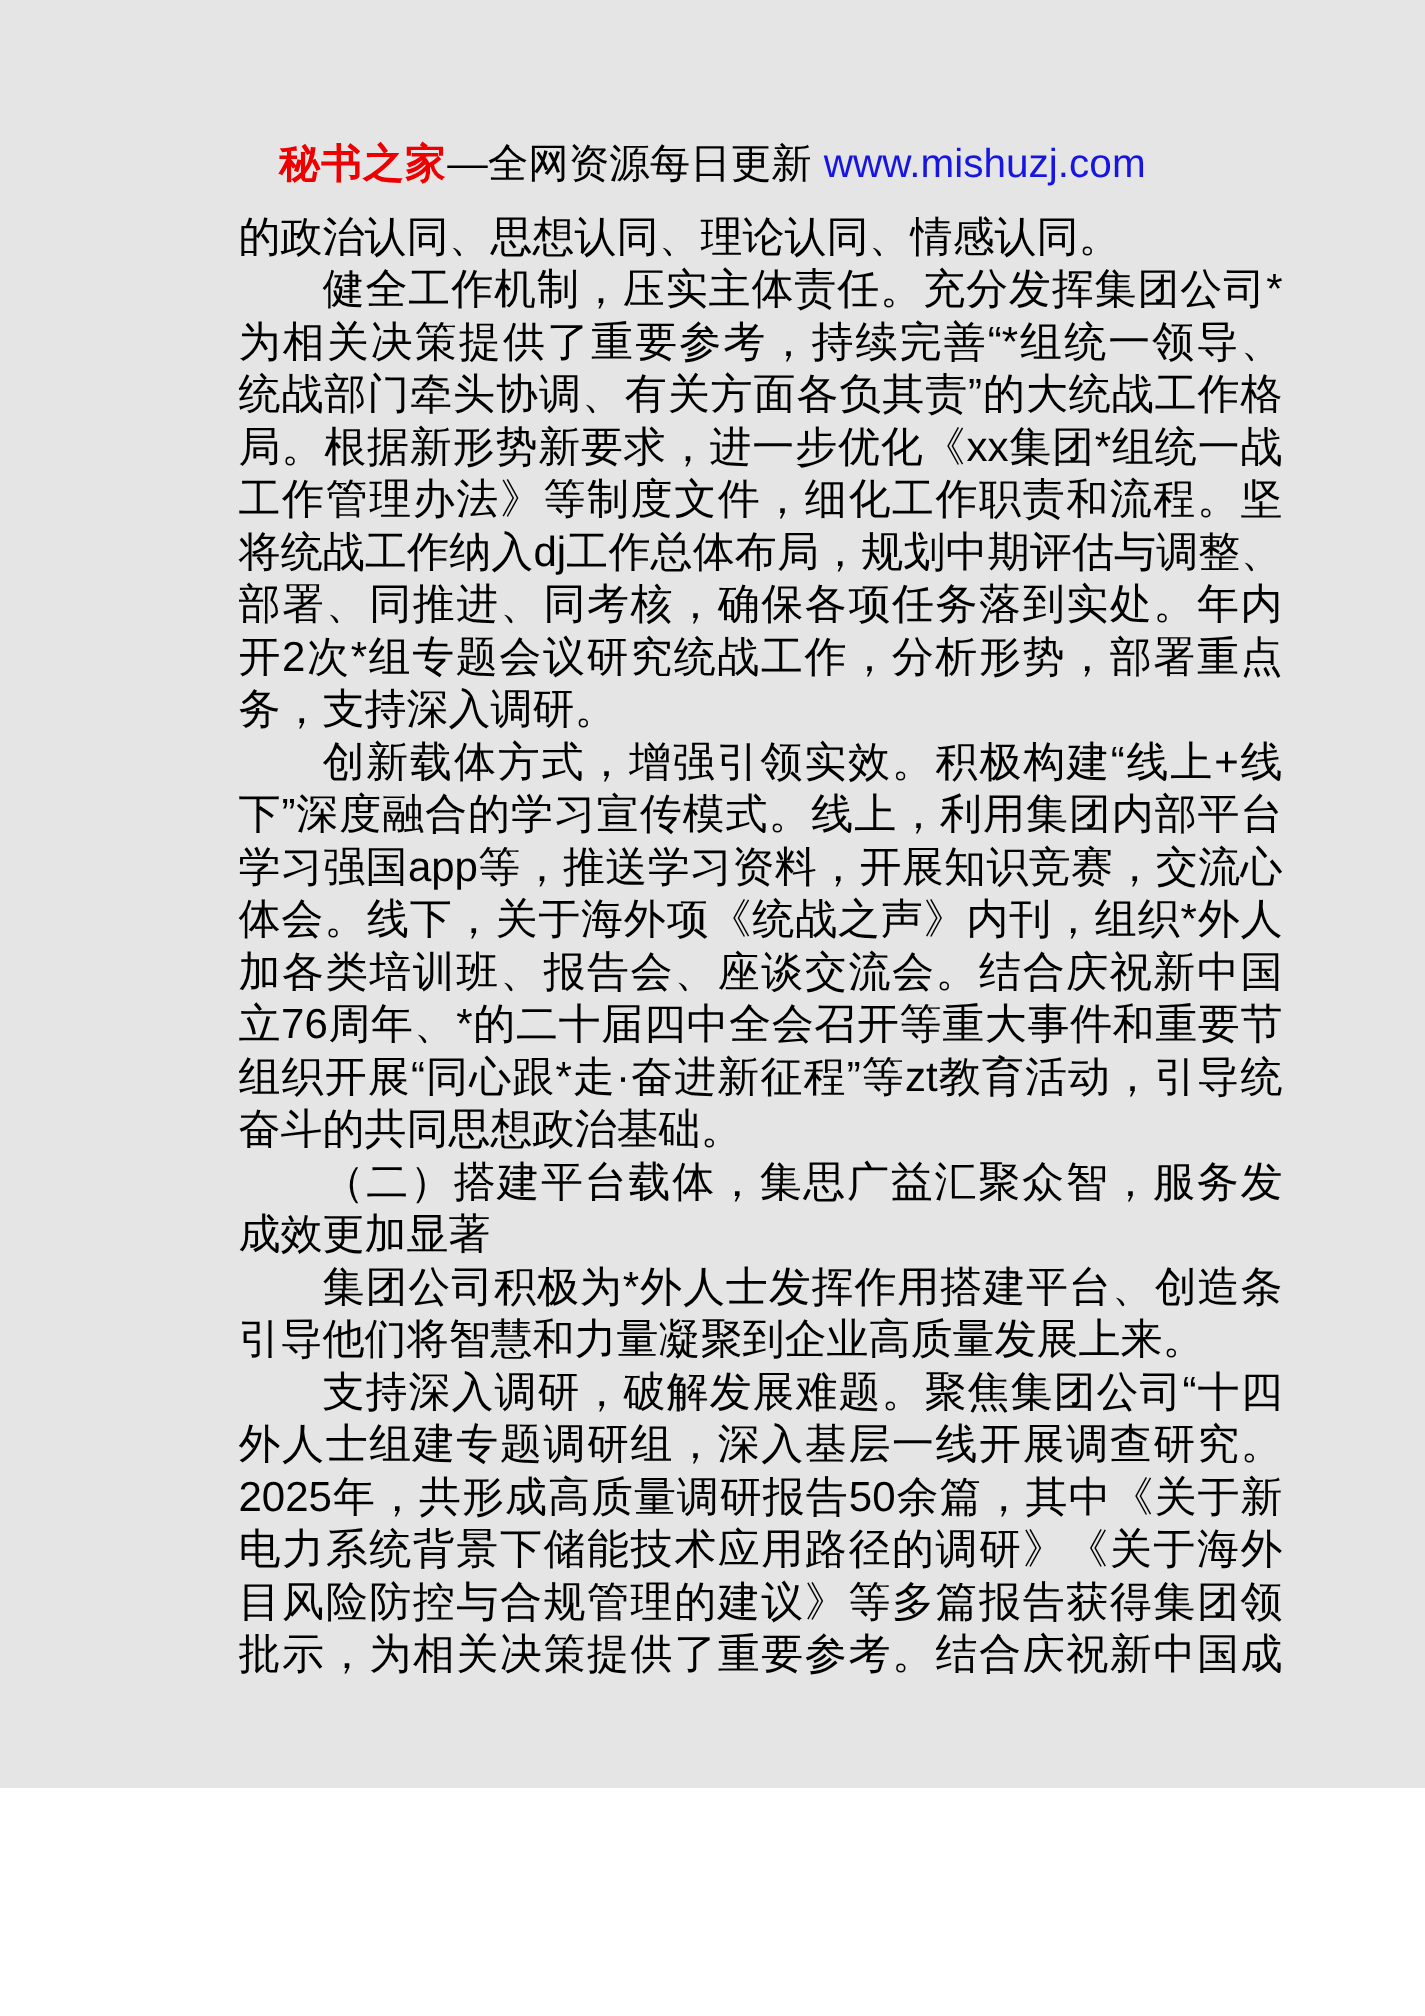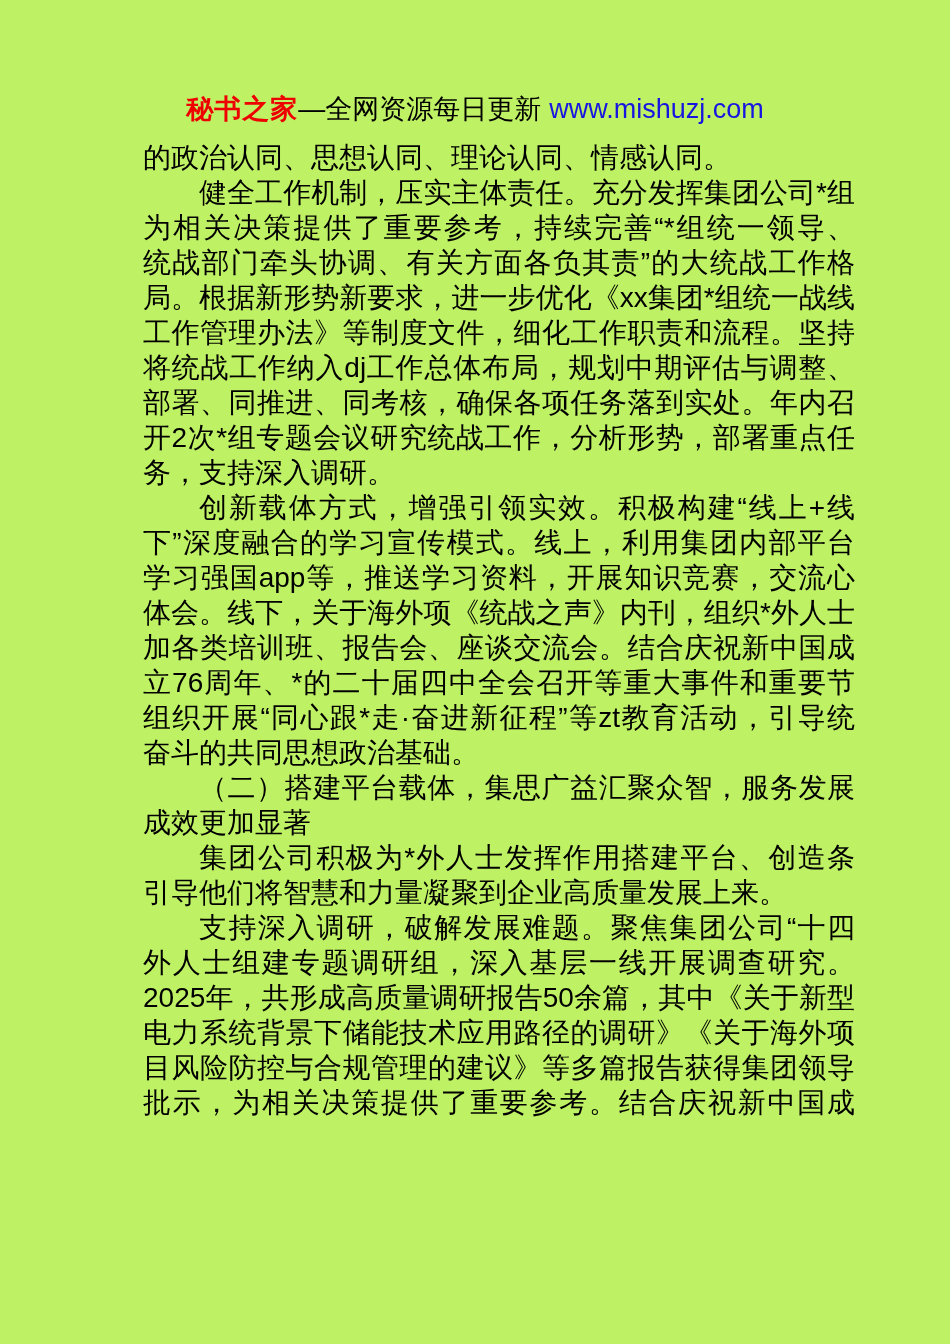--- a/index.html
+++ b/index.html
@@ -3,22 +3,22 @@
 <meta charset="utf-8">
 <style>
   html, body {
     margin: 0;
     padding: 0;
     background: #ffffff;
   }
   .page {
     position: relative;
     width: 950px;
-    height: 1344px;
-    background: #bef264;
+    height: 1192px;
+    background: #e5e5e5;
     overflow: hidden;
     font-family: "Liberation Sans", sans-serif;
     color: #000000;
   }
   .doc-header {
     position: absolute;
     top: 92px;
     left: 0;
     width: 100%;
     text-align: center;
@@ -45,20 +45,21 @@
     width: 712px;
     font-size: 28px;
     line-height: 35px;
   }
   .line {
     height: 35px;
     overflow: hidden;
     text-align: justify;
     text-align-last: justify;
     text-justify: inter-character;
+    margin-left: 16px;
   }
   .line.eop {
     text-align-last: left;
   }
   .line.indent {
     text-indent: 56px;
   }
 </style>
 </head>
 <body>

